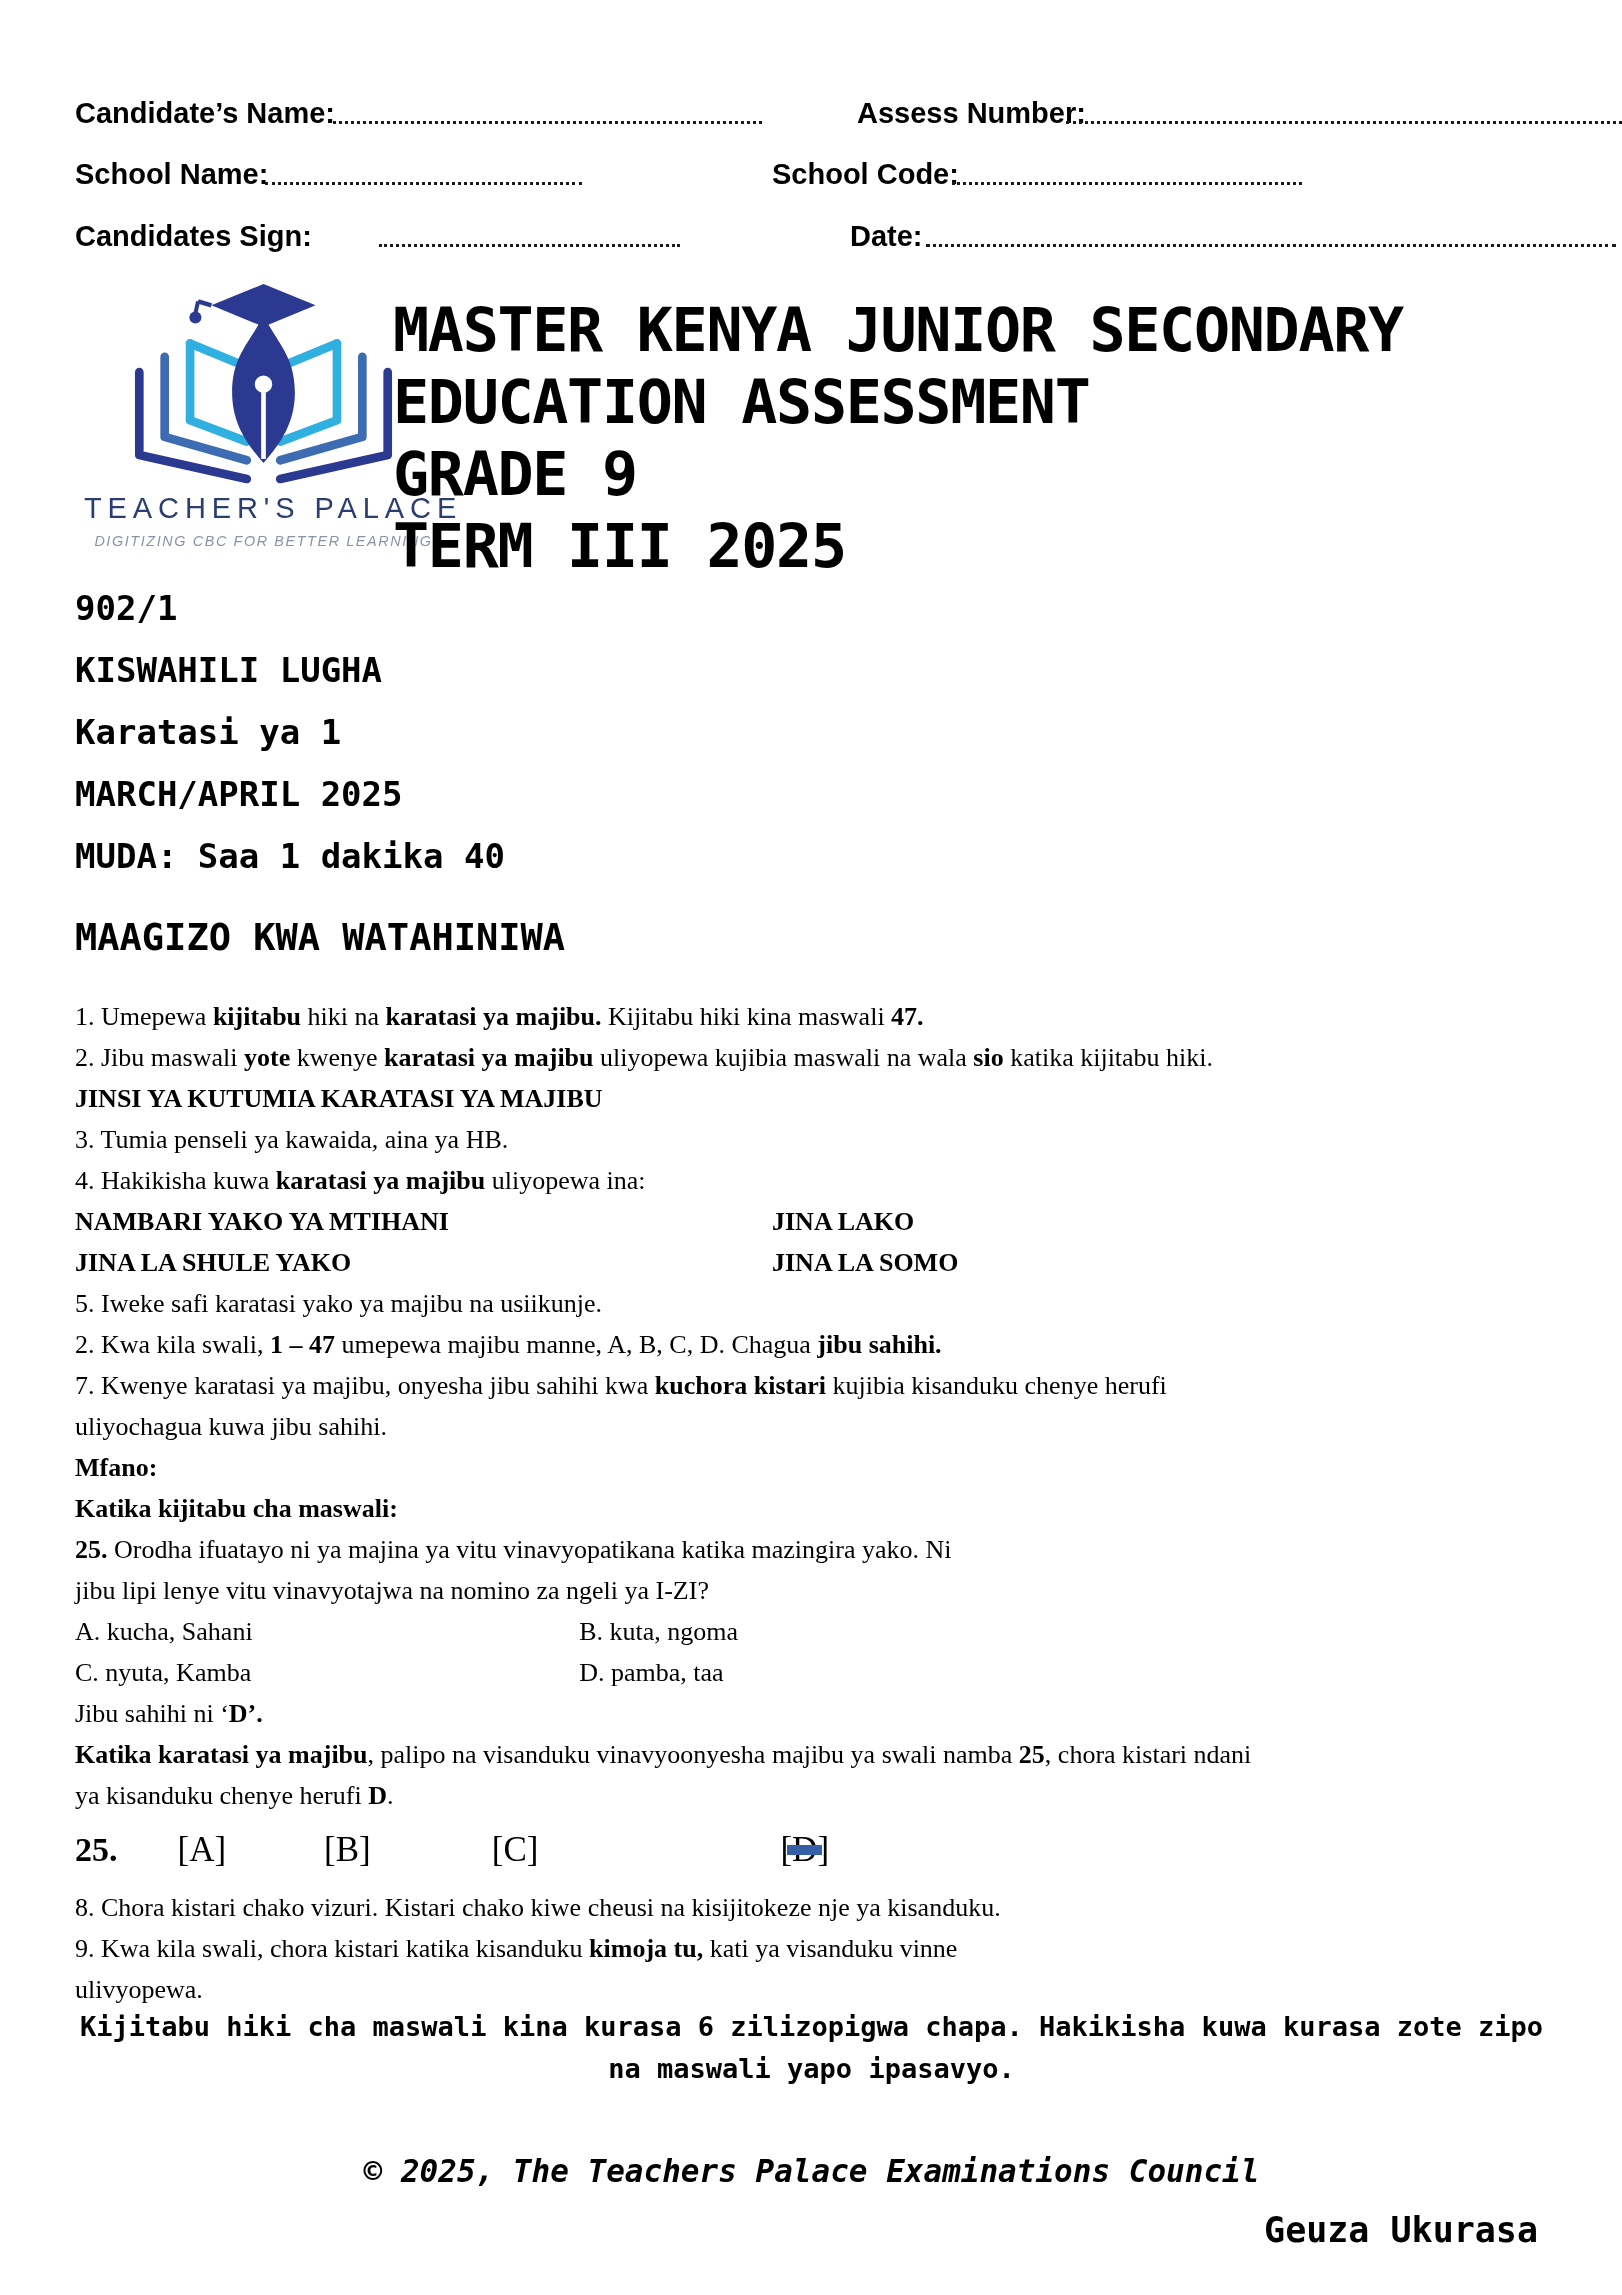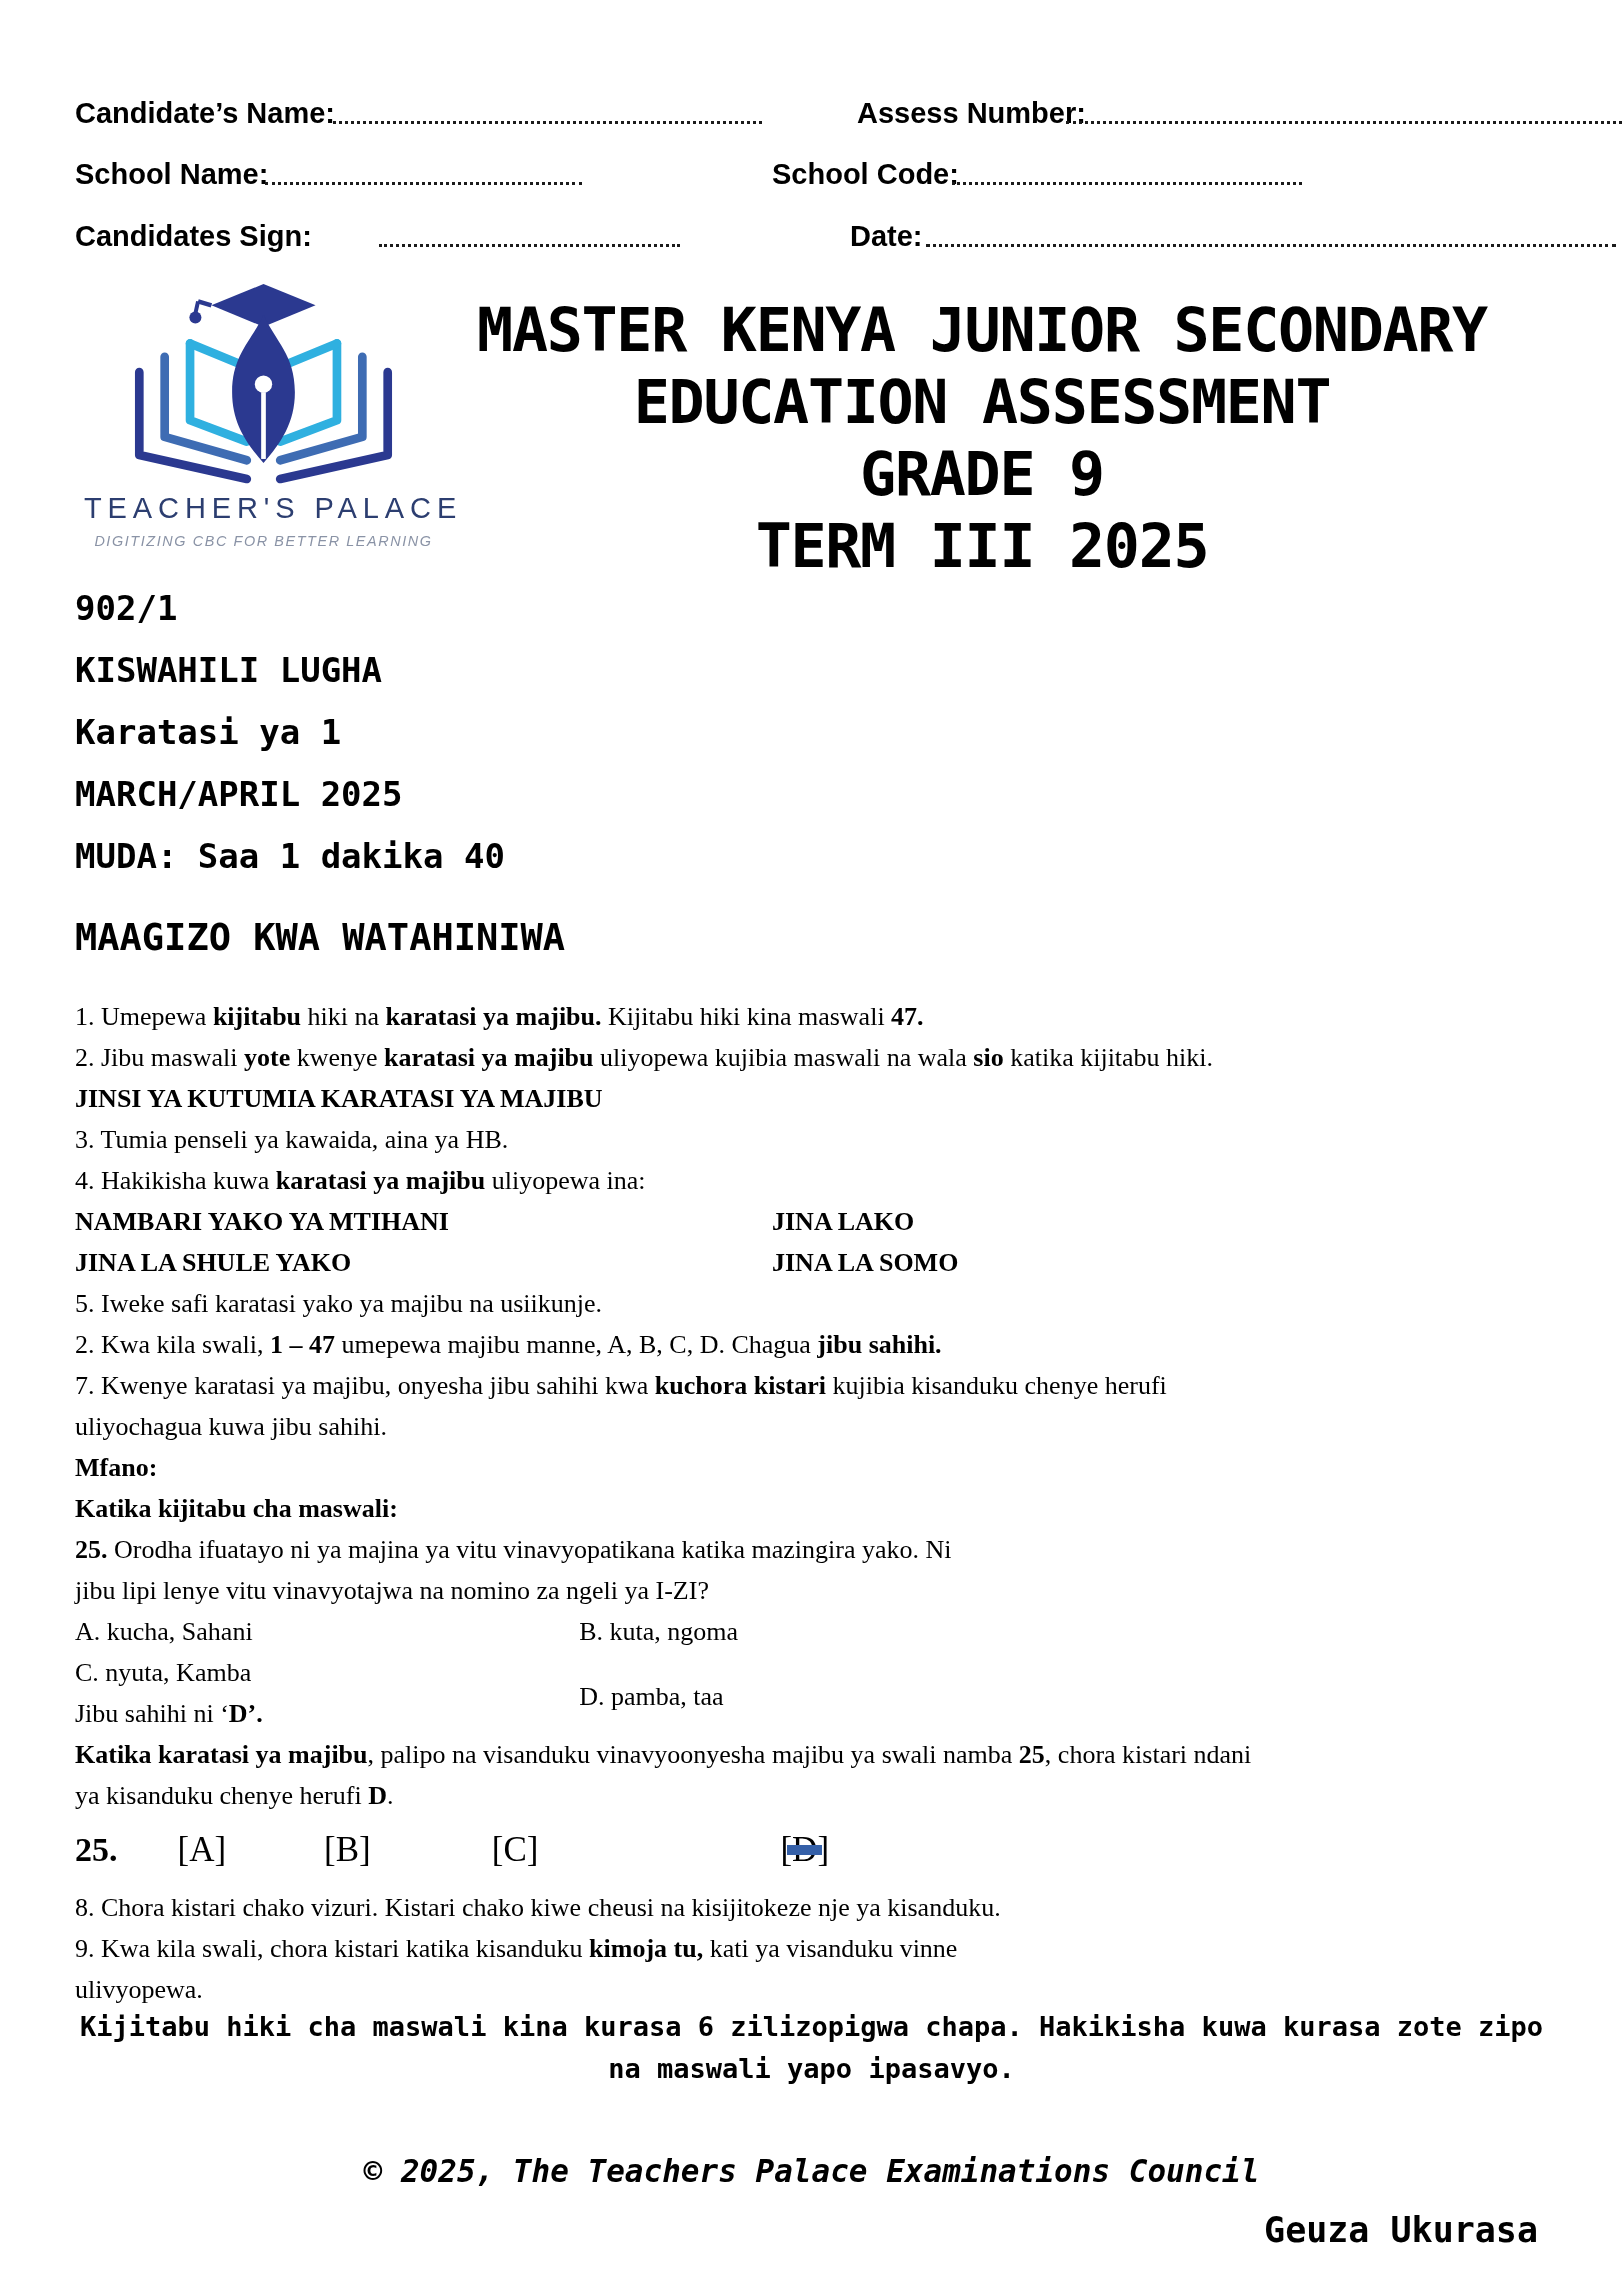--- a/index.html
+++ b/index.html
@@ -13,21 +13,21 @@
   .hlabel{position:absolute;top:0;font:bold 29px "Liberation Sans",sans-serif;white-space:nowrap;}
   .dots{position:absolute;top:23.6px;border-bottom:3.9px dotted #1b1b1b;height:0;}
 
   
   .logo{position:absolute;top:280px;left:84px;width:359px;text-align:center;}
   .logo svg{display:block;margin:0 auto;}
   .logo-name{font:400 29px "Liberation Sans",sans-serif;letter-spacing:5.9px;color:#2c3e70;margin-top:5.2px;white-space:nowrap;}
   .logo-tag{font:italic 400 14.4px "Liberation Sans",sans-serif;letter-spacing:1.6px;color:#8a93a6;margin-top:7.9px;white-space:nowrap;}
 
   
-  .title{position:absolute;top:294px;left:393px;right:52px;text-align:center;}
+  .title{position:absolute;top:294px;left:393px;right:52px;}
   .tline{font:bold 60px/72px "DejaVu Sans Mono",monospace;white-space:nowrap;letter-spacing:-1.3px;}
 
   
   .meta{position:absolute;top:588px;left:75px;}
   .meta-line{font:bold 34px/40px "DejaVu Sans Mono",monospace;margin-bottom:22px;white-space:nowrap;}
 
   .maagizo{position:absolute;top:916px;left:75px;margin:0;font:bold 37px "DejaVu Sans Mono",monospace;}
 
   
   #inst1{position:absolute;top:996px;left:75px;right:65px;}
@@ -130,21 +130,21 @@
       <div class="iline cols"><span class="c1"><span class="b">JINA LA SHULE YAKO</span></span><span class="c2" style="left: 47%;"><span class="b">JINA LA SOMO</span></span></div>
       <div class="iline"><span><span>5. Iweke safi karatasi yako ya majibu na usiikunje.</span></span></div>
       <div class="iline"><span><span>2. Kwa kila swali, </span><span class="b">1 – 47</span><span> umepewa majibu manne, A, B, C, D. Chagua </span><span class="b">jibu sahihi.</span></span></div>
       <div class="iline"><span><span>7. Kwenye karatasi ya majibu, onyesha jibu sahihi kwa </span><span class="b">kuchora kistari</span><span> kujibia kisanduku chenye herufi</span></span></div>
       <div class="iline"><span><span>uliyochagua kuwa jibu sahihi.</span></span></div>
       <div class="iline"><span><span class="b">Mfano:</span></span></div>
       <div class="iline"><span><span class="b">Katika kijitabu cha maswali:</span></span></div>
       <div class="iline"><span><span class="b">25.</span><span> Orodha ifuatayo ni ya majina ya vitu vinavyopatikana katika mazingira yako. Ni</span></span></div>
       <div class="iline"><span><span>jibu lipi lenye vitu vinavyotajwa na nomino za ngeli ya I-ZI?</span></span></div>
       <div class="iline cols"><span class="c1"><span>A. kucha, Sahani</span></span><span class="c2" style="left: 34%;"><span>B. kuta, ngoma</span></span></div>
-      <div class="iline cols"><span class="c1"><span>C. nyuta, Kamba</span></span><span class="c2" style="left: 34%; margin-top: 24px;"><span>D. pamba, taa</span></span></div>
+      <div class="iline cols"><span class="c1"><span>C. nyuta, Kamba</span></span><span class="c2" style="left: 34%;"><span>D. pamba, taa</span></span></div>
       <div class="iline"><span><span>Jibu sahihi ni ‘</span><span class="b">D’.</span></span></div>
       <div class="iline"><span><span class="b">Katika karatasi ya majibu</span><span>, palipo na visanduku vinavyoonyesha majibu ya swali namba </span><span class="b">25</span><span>, chora kistari ndani</span></span></div>
       <div class="iline"><span><span>ya kisanduku chenye herufi </span><span class="b">D</span><span>.</span></span></div>
     </div>
 
   <div class="ansrow">
     <span class="ansnum">25.</span><span class="abox m1"><span>[</span><span>A</span><span>]</span></span><span class="abox m2"><span>[</span><span>B</span><span>]</span></span><span class="abox m3"><span>[</span><span>C</span><span>]</span></span><span class="abox m4"><span>[</span><span class="dwrap"><span>D</span><span class="mark-line"></span></span><span>]</span></span>
   </div>
 
   <div id="inst2">

